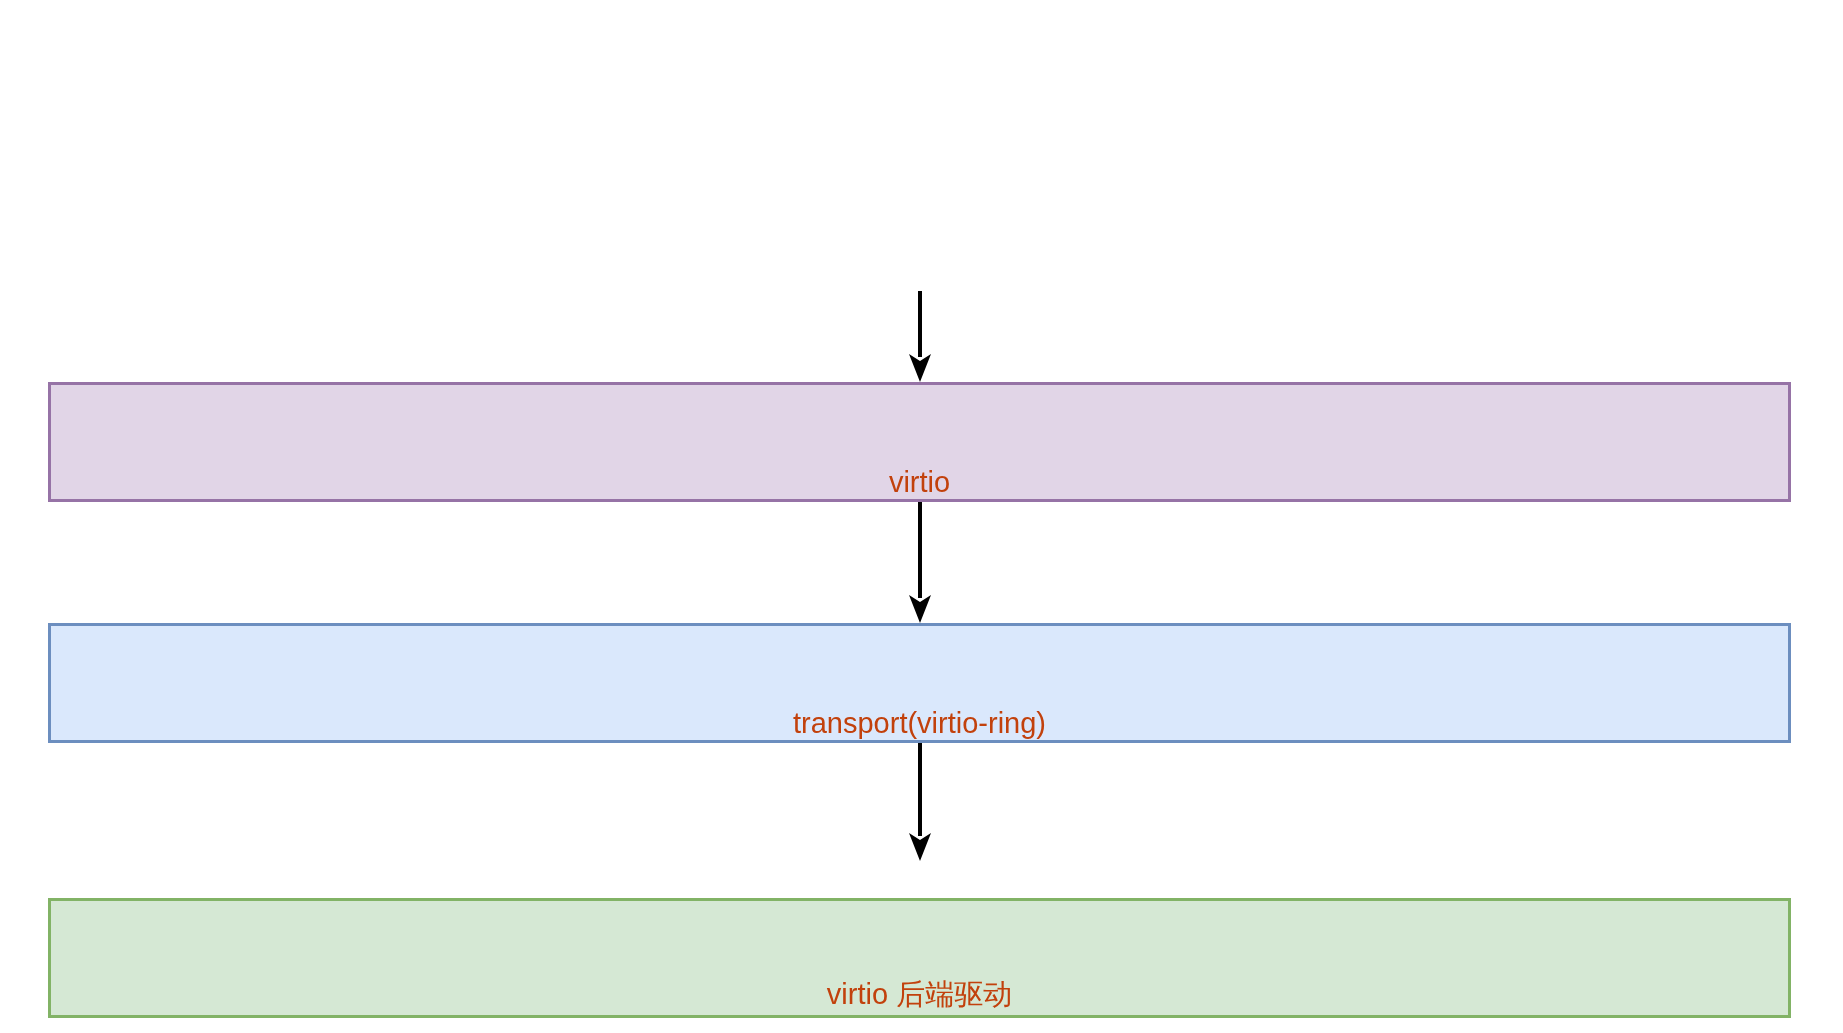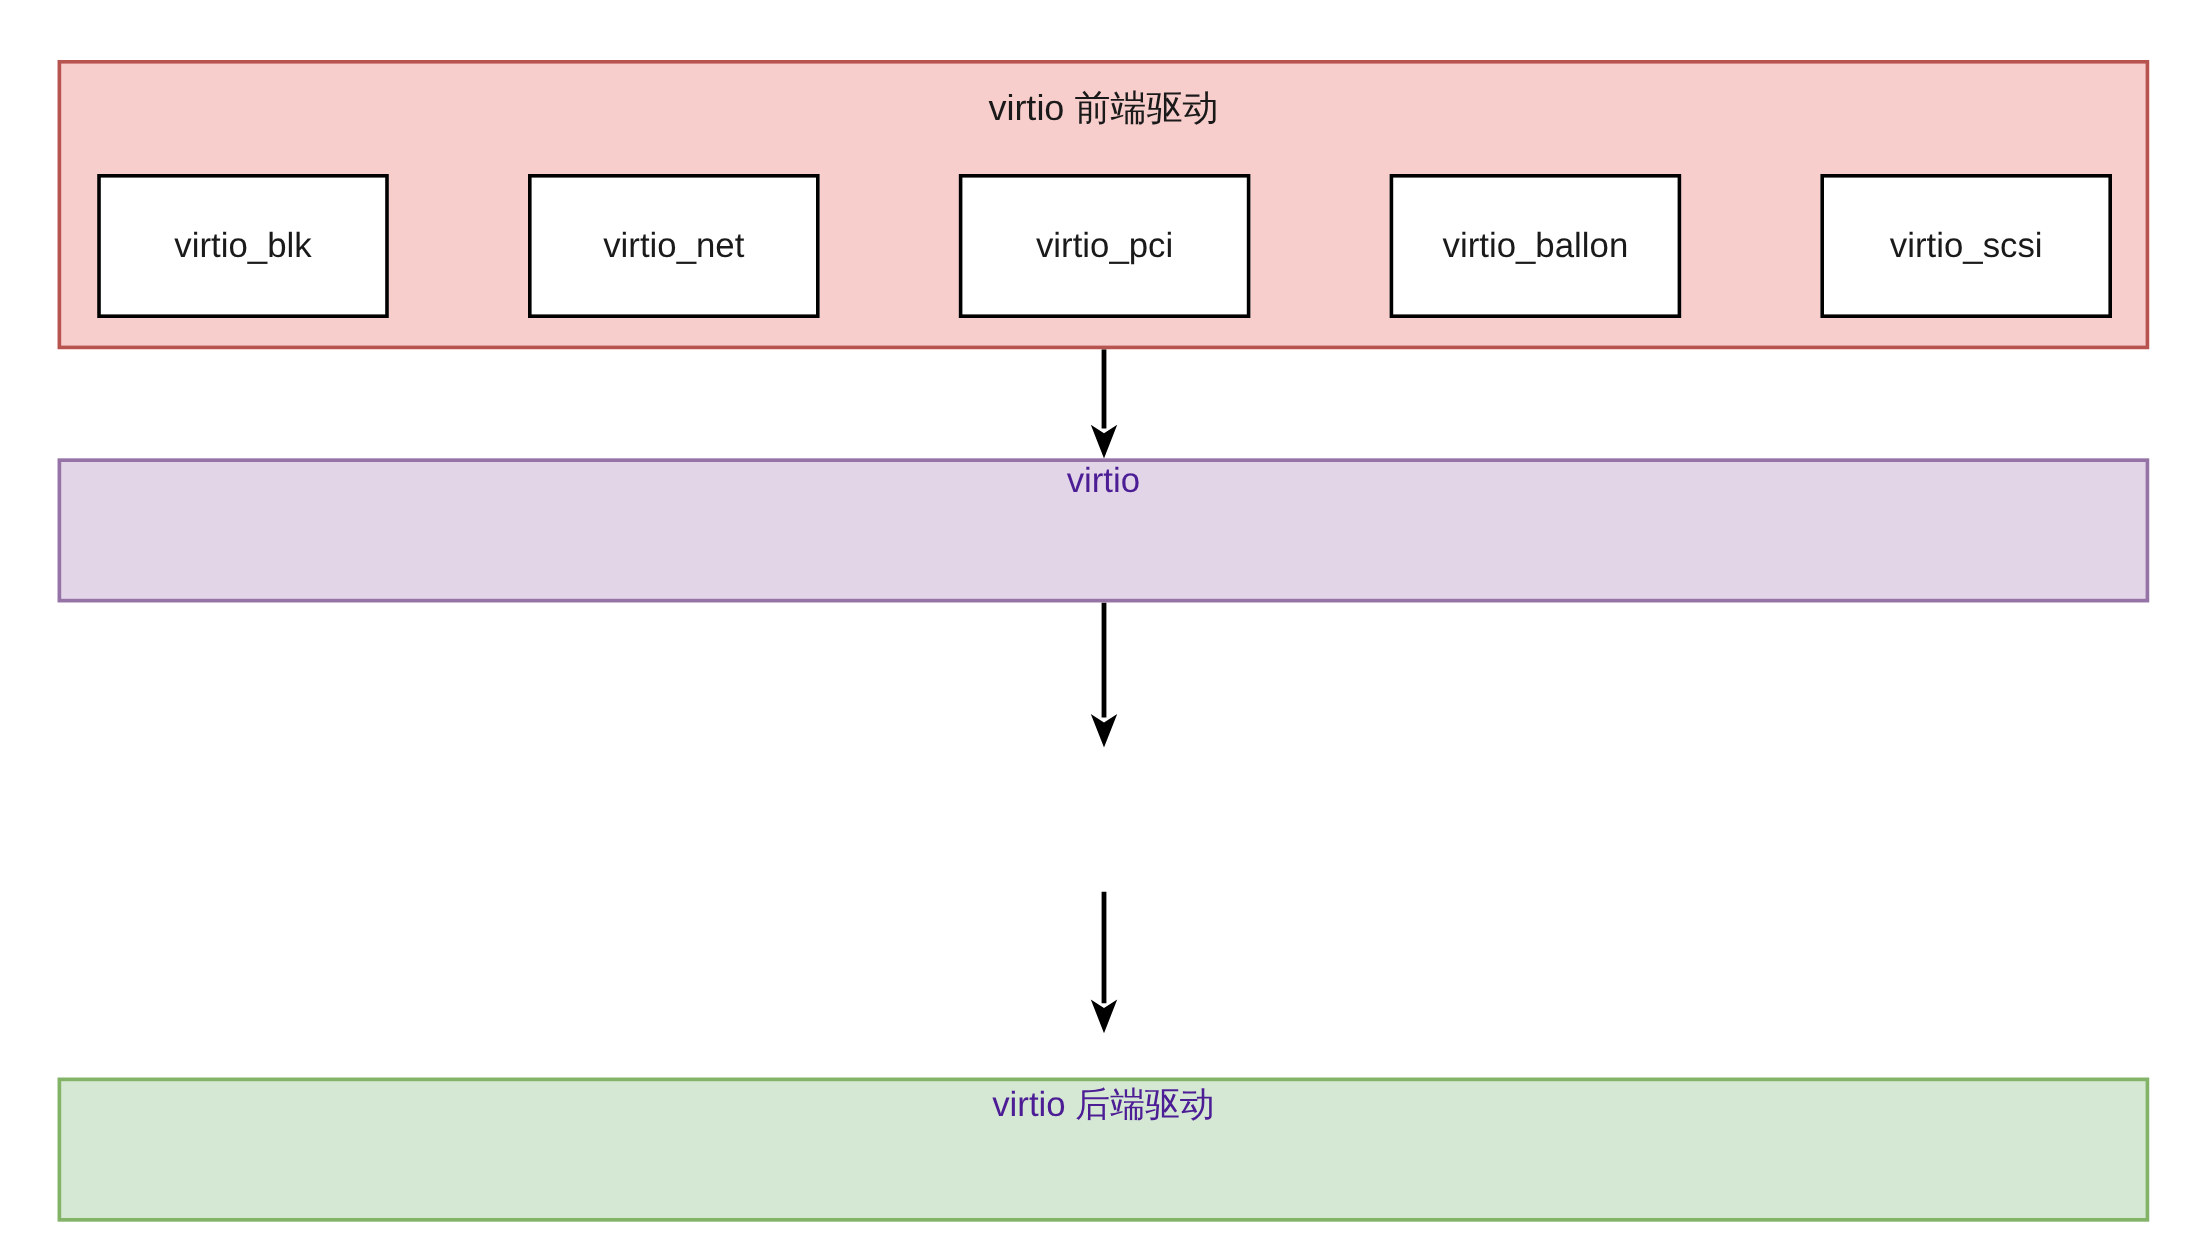--- a/index.html
+++ b/index.html
@@ -52,24 +52,24 @@
     border: 3px solid var(--module-stroke, #000000);
     display: flex;
     align-items: center;
     justify-content: center;
     font-size: 29px;
     color: #1a1a1a;
   }
   .layer {
     height: 120px;
     display: flex;
-    align-items: flex-start;
+    align-items: flex-end;
     justify-content: center;
     font-size: 29px;
-    color: #4c1d95;
+    color: #c2410c;
   }
   .layer-virtio {
     top: 382px;
     background: var(--virtio-fill, #e1d5e7);
     border: 3px solid var(--virtio-stroke, #9673a6);
   }
   .layer-transport {
     top: 623px;
     background: var(--transport-fill, #dae8fc);
     border: 3px solid var(--transport-stroke, #6c8ebf);
@@ -87,45 +87,38 @@
   }
   .arrow-1 { top: 291px; height: 91px; }
   .arrow-2 { top: 502px; height: 121px; }
   .arrow-3 { top: 743px; height: 118px; }
 </style>
 </head>
 <body>
 
 <div class="canvas">
 
-  <div class="box frontend">
-    <div class="frontend-title">virtio 前端驱动</div>
-    <div class="modules">
-      <div class="module">virtio_blk</div>
-      <div class="module">virtio_net</div>
-      <div class="module">virtio_pci</div>
-      <div class="module">virtio_ballon</div>
-      <div class="module">virtio_scsi</div>
-    </div>
-  </div>
 
   <svg class="arrow arrow-1" viewBox="0 0 32 91">
     <line x1="16" y1="0" x2="16" y2="66" stroke="#000000" stroke-width="4"></line>
     <path d="M16 91 L5 63 L16 70 L27 63 Z" fill="#000000"></path>
   </svg>
 
   <div class="box layer layer-virtio">
     <span>virtio</span>
   </div>
 
   <svg class="arrow arrow-2" viewBox="0 0 32 121">
     <line x1="16" y1="0" x2="16" y2="96" stroke="#000000" stroke-width="4"></line>
     <path d="M16 121 L5 93 L16 100 L27 93 Z" fill="#000000"></path>
   </svg>
 
+  <div class="box layer layer-transport">
+    <span>transport(virtio-ring)</span>
+  </div>
 
   <svg class="arrow arrow-3" viewBox="0 0 32 118">
     <line x1="16" y1="0" x2="16" y2="93" stroke="#000000" stroke-width="4"></line>
     <path d="M16 118 L5 90 L16 97 L27 90 Z" fill="#000000"></path>
   </svg>
 
   <div class="box layer layer-backend">
     <span>virtio 后端驱动</span>
   </div>
 

